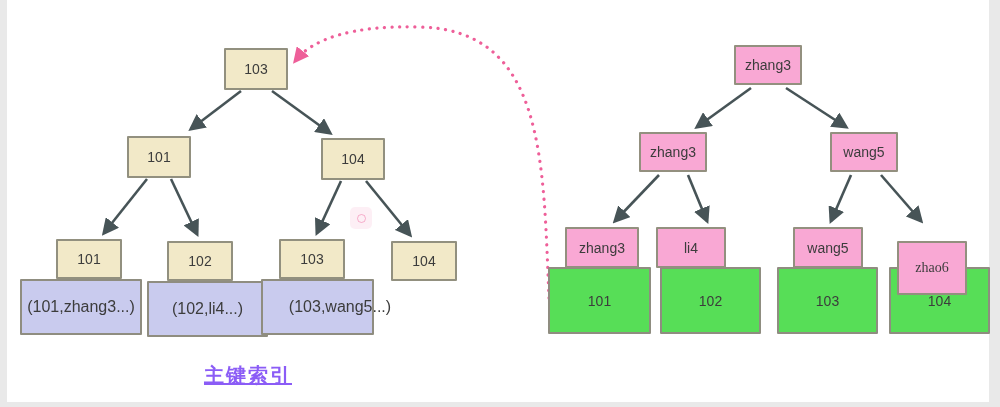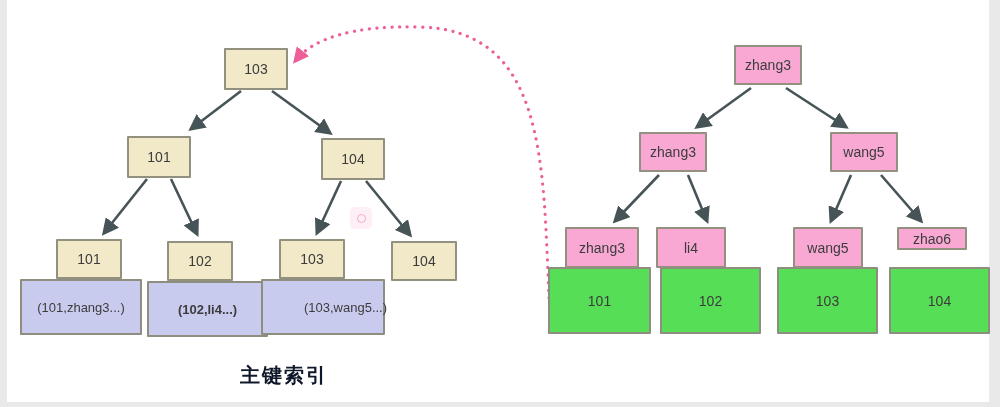--- a/index.html
+++ b/index.html
@@ -14,27 +14,27 @@
   .edge-strip.right  { right:0; top:0; width:11px; height:407px; }
   .edge-strip.bottom { left:0; bottom:0; width:1000px; height:5px; }
   .arrows { position:absolute; left:0; top:0; pointer-events:none; }
 
   .node {
     position:absolute; display:flex; align-items:center; justify-content:center;
     border:2px solid #92907f; color:#3c3c3c; font-size:14px;
     background:#fff; z-index:2; border-radius:1px;text-align:right;
   }
   .beige  { background:#f2e9c8; }
-  .lav    { background:#c9cbee; border-color:#8f8d80; font-size:13px; z-index:1; }
+  .lav    { background:#c9cbee; border-color:#8f8d80; font-size:16px; z-index:1; }
   .lilac  { background:#f9a8d4; border-color:#93907f; }
   .green  { background:#57de57; border-color:#8f8d80; z-index:1; }
 
   .tree-label {
-    position:absolute; text-align:right; font-size:20px; font-weight:bold;
-    color:#0f172a; letter-spacing:2px;
+    position:absolute; text-align:center; font-size:20px; font-weight:bold;
+    color:#8b5cf6; letter-spacing:2px;text-decoration:underline;
   }
   .watermark {
     position:absolute; left:350px; top:207px; width:22px; height:22px;
     background:rgba(238,95,153,0.10); border-radius:5px; z-index:3;
     display:flex; align-items:center; justify-content:center;
   }
   .watermark .dot {
     width:9px; height:9px; border:1.5px solid rgba(238,95,153,0.45);
     border-radius:50%;
   }
@@ -83,34 +83,34 @@
 
   <div class="node beige" style="left:127px;top:136px;width:64px;height:42px;">101</div>
   <div class="node beige" style="left:321px;top:138px;width:64px;height:42px;">104</div>
 
   <div class="node beige" style="left:56px;top:239px;width:66px;height:40px;">101</div>
   <div class="node beige" style="left:167px;top:241px;width:66px;height:40px;">102</div>
   <div class="node beige" style="left:279px;top:239px;width:66px;height:40px;">103</div>
   <div class="node beige" style="left:391px;top:241px;width:66px;height:40px;">104</div>
 
   <div class="node lav" style="left:20px;top:279px;width:122px;height:56px;">(101,zhang3...)</div>
-  <div class="node lav" style="left:147px;top:281px;width:121px;height:56px;font-weight:bold;">(102,li4...)</div>
-  <div class="node lav" style="left:261px;top:279px;width:124px;height:56px;padding-left:45px;">(103,wang5...)</div>
+  <div class="node lav" style="left:147px;top:281px;width:121px;height:56px;">(102,li4...)</div>
+  <div class="node lav" style="left:261px;top:279px;width:113px;height:56px;padding-left:45px;">(103,wang5...)</div>
 
   <div class="tree-label" style="left:168px;top:362px;width:160px;">主键索引</div>
 
   <div class="node lilac" style="left:734px;top:45px;width:68px;height:40px;">zhang3</div>
 
   <div class="node lilac" style="left:639px;top:132px;width:68px;height:40px;">zhang3</div>
   <div class="node lilac" style="left:830px;top:132px;width:68px;height:40px;">wang5</div>
 
   <div class="node lilac" style="left:565px;top:227px;width:74px;height:41px;">zhang3</div>
   <div class="node lilac" style="left:656px;top:227px;width:70px;height:41px;">li4</div>
   <div class="node lilac" style="left:793px;top:227px;width:70px;height:41px;">wang5</div>
-  <div class="node lilac" style="left:897px;top:227px;width:70px;height:23px;">zhao6</div>
+  <div class="node lilac" style="left:897px;top:241px;width:70px;height:54px;font-family:Liberation Serif, serif;">zhao6</div>
 
   <div class="node green" style="left:548px;top:267px;width:103px;height:67px;">101</div>
   <div class="node green" style="left:660px;top:267px;width:101px;height:67px;">102</div>
   <div class="node green" style="left:777px;top:267px;width:101px;height:67px;">103</div>
   <div class="node green" style="left:889px;top:267px;width:101px;height:67px;">104</div>
 
 
   <div class="watermark">
     <div class="dot"></div>
   </div>

